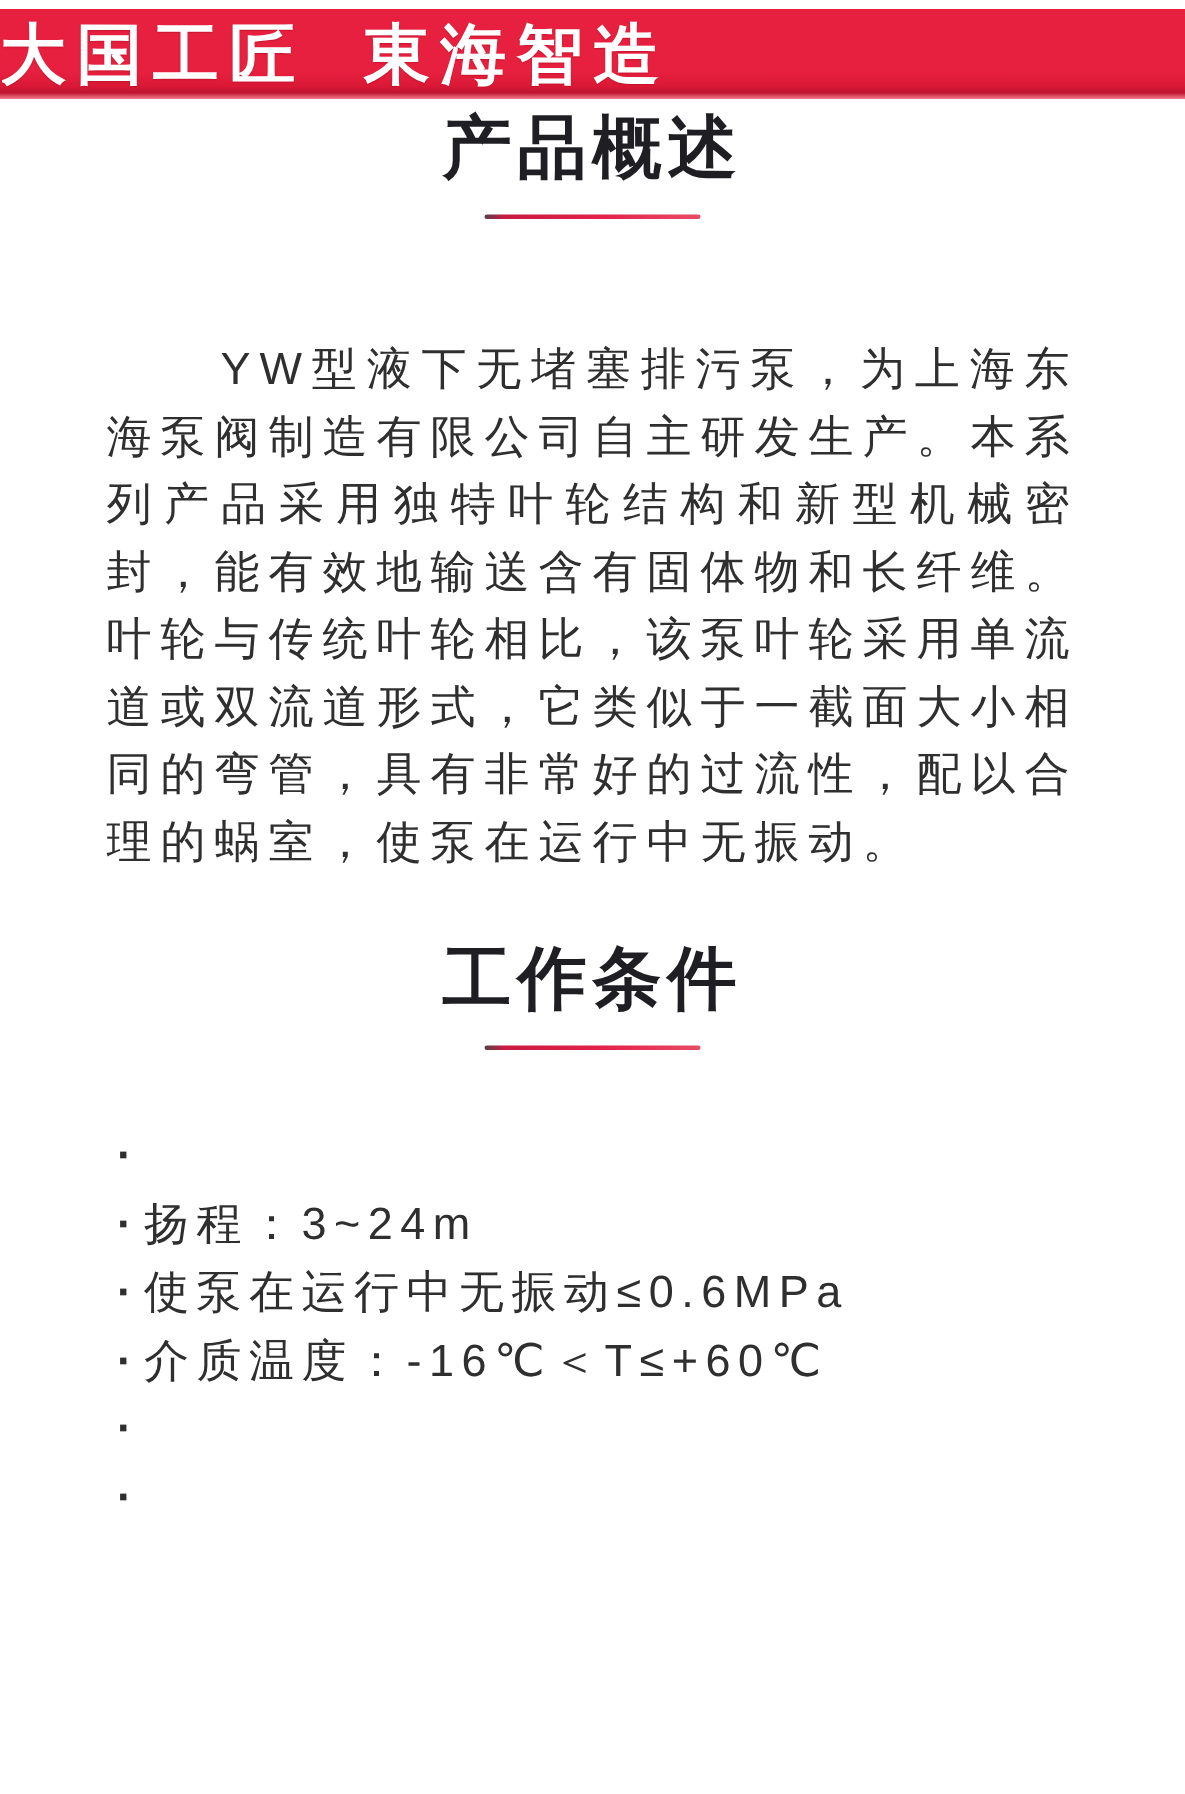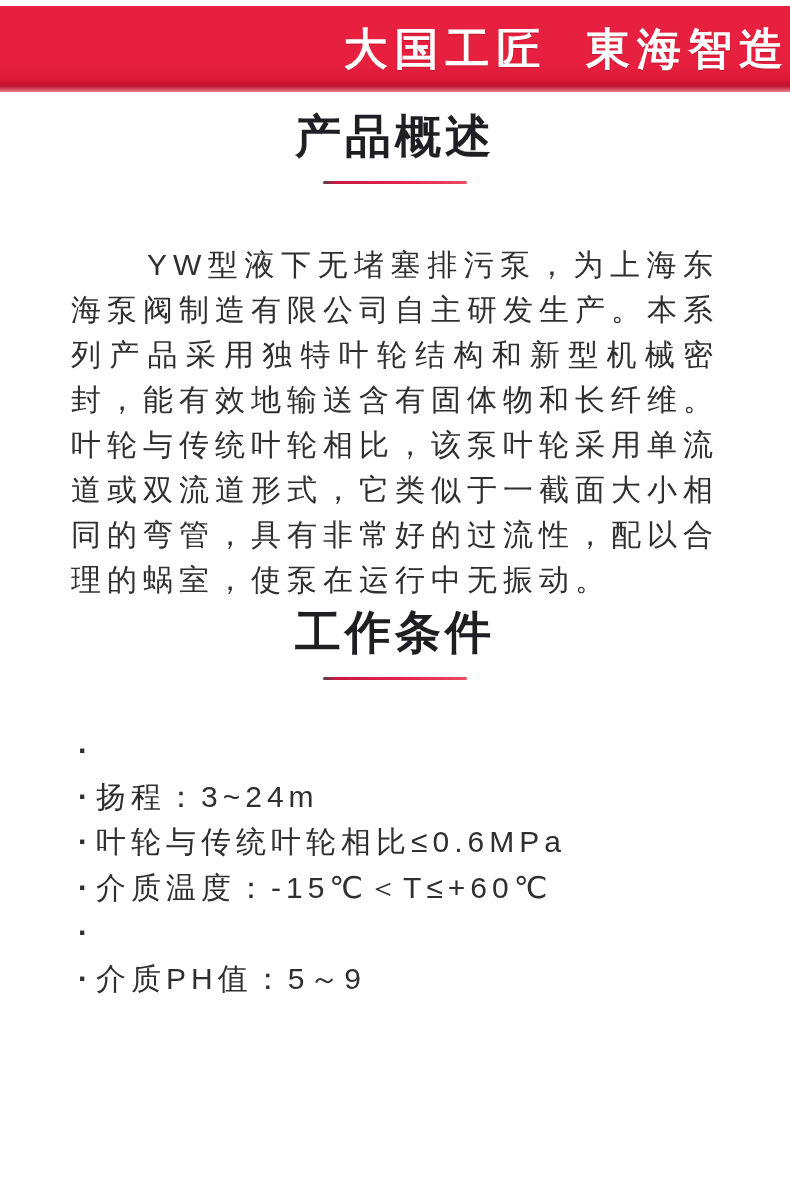--- a/index.html
+++ b/index.html
@@ -15,30 +15,30 @@
     background: #ffffff;
     overflow: hidden;
   }
 
   
   .banner {
     position: absolute;
     top: 6px;
     left: 0;
     width: 790px;
-    height: 86px;
+    height: 60px;
     background: linear-gradient(180deg,
       var(--banner-red, #e6203e) 0%,
       var(--banner-red, #e6203e) 70%,
       #da1836 86%,
       var(--banner-red-dark, #bf1430) 93%,
       #ee7d8d 100%);
     display: flex;
     align-items: center;
-    justify-content: flex-end;
+    justify-content: flex-start;
   }
   .banner h1 {
     color: #ffffff;
     font-size: 44px;
     font-weight: 800;
     letter-spacing: 7px;
     white-space: pre;
     text-shadow: 0 1px 1px rgba(140, 0, 20, 0.35);
   }
 
@@ -57,27 +57,27 @@
     width: 144px;
     height: 3px;
     margin: 13px auto 0 auto;
     border-radius: 2px;
     background: linear-gradient(90deg,
       var(--underline-dark, #55414a) 0%,
       #c81a41 9%,
       var(--underline-red, #e4224c) 55%,
       #e94b66 100%);
   }
-  .head-overview { margin-top: 106px; }   
-  .head-conditions { }
+  .head-overview { margin-top: 68px; }   
+  .head-conditions { margin-top: 38px; }
 
   
   .overview-paragraph {
     width: 648px;
-    margin: 58px auto 0 auto;
+    margin: 78px auto 0 auto;
     color: var(--body-text, #2f2f2f);
     font-size: 30px;
     line-height: 45px;
     letter-spacing: 6px;
     text-align: justify;
     text-indent: 76px;
     font-weight: 400;
   }
 
   
@@ -128,29 +128,28 @@
     <ul class="conditions-list">
       <li>
         <span class="bullet-marker">·</span>
       </li>
       <li>
         <span class="bullet-marker">·</span>
         <span>扬程：3~24m</span>
       </li>
       <li>
         <span class="bullet-marker">·</span>
-        <span>叶轮与传统叶轮相比≤0.6MPa</span>
+        <span>使泵在运行中无振动≤0.6MPa</span>
       </li>
       <li>
         <span class="bullet-marker">·</span>
-        <span>介质温度：-15℃＜T≤+60℃</span>
+        <span>介质温度：-16℃＜T≤+60℃</span>
       </li>
       <li>
         <span class="bullet-marker">·</span>
       </li>
       <li>
         <span class="bullet-marker">·</span>
-        <span>介质PH值：5～9</span>
       </li>
     </ul>
   </section>
 
 </div>
 
 </body></html>

